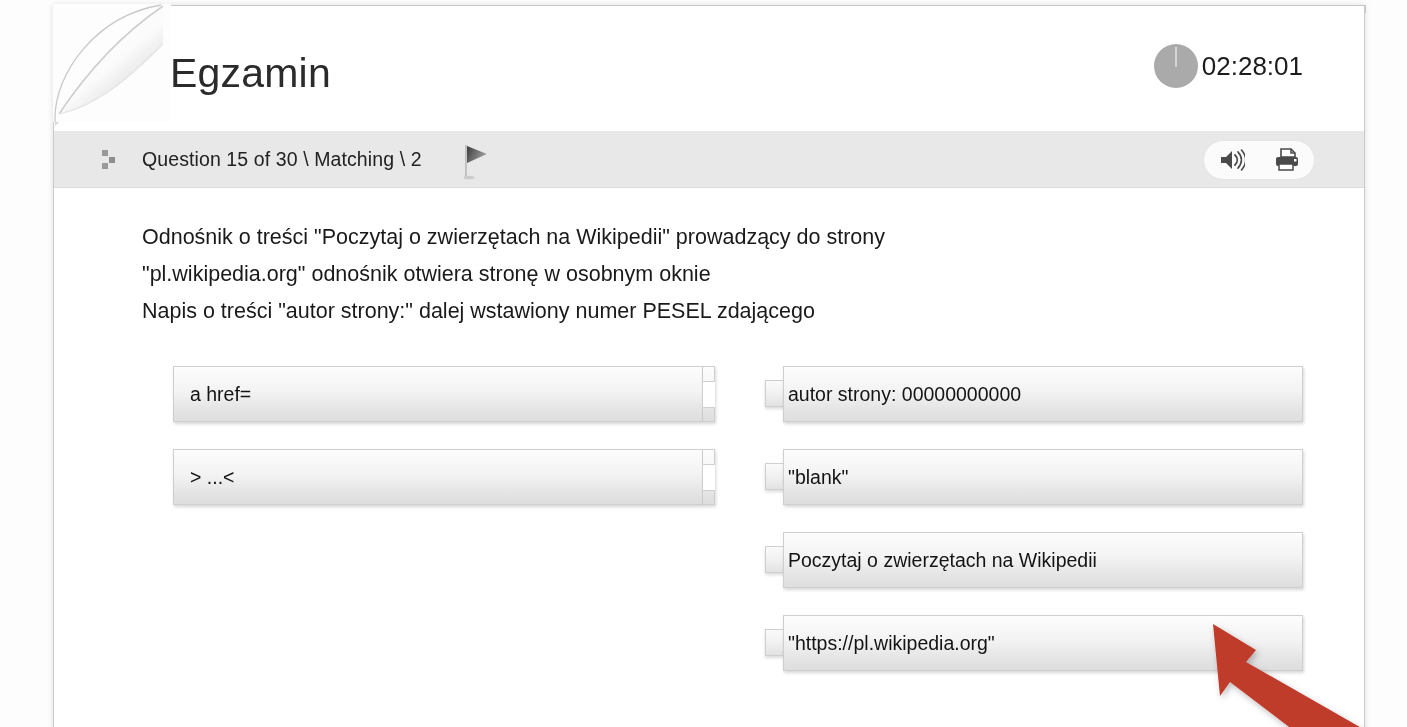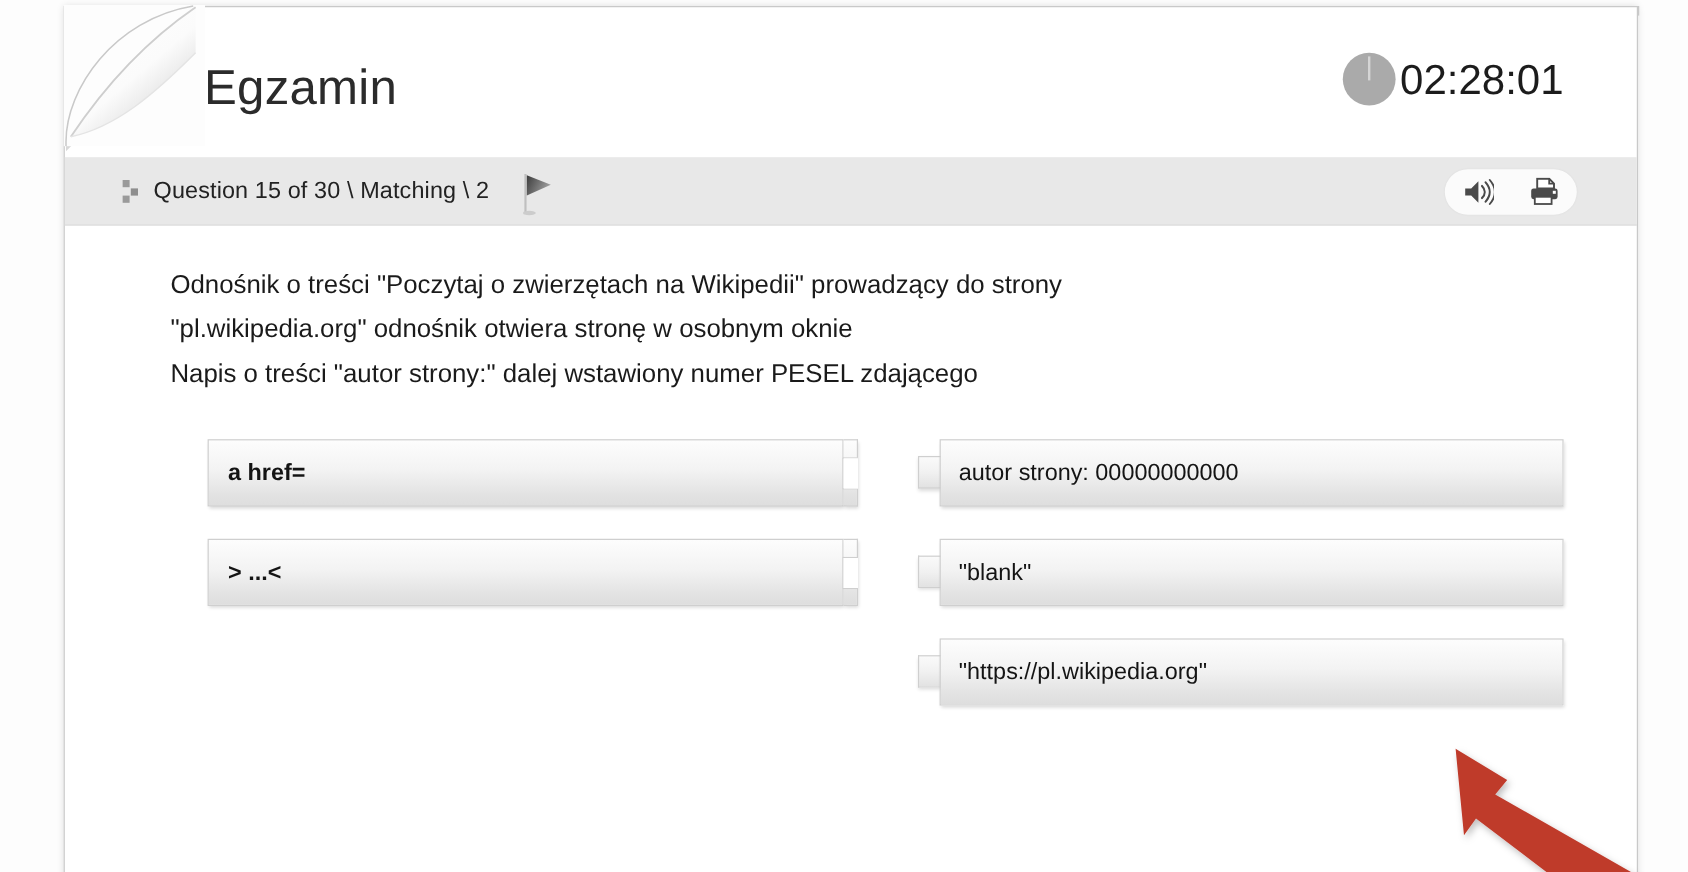--- a/index.html
+++ b/index.html
@@ -119,21 +119,21 @@
     content: "";
     position: absolute;
     left: 50%;
     top: 3px;
     width: 2px;
     height: 20px;
     margin-left: -1px;
     background: #d5d5d5;
   }
   .timer-text {
-    font-size: 35px;
+    font-size: 26px;
     color: #1c1c1c;
     letter-spacing: 0px;
     line-height: 1;
   }
 
   
   .qbar {
     position: absolute;
     left: 54px;
     top: 131px;
@@ -143,21 +143,21 @@
     border-bottom: 1px solid #dcdcdc;
     box-sizing: border-box;
   }
   .qbar-left {
     position: absolute;
     left: 48px;
     top: 0;
     height: 57px;
     display: flex;
     align-items: center;
-    gap: 8px;
+    gap: 22px;
   }
   .steps-icon { width: 18px; height: 20px; flex: none; }
   .qbar-text {
     font-size: 19.5px;
     color: #222222;
     white-space: nowrap;
     letter-spacing: 0.1px;
   }
   .flag-icon { width: 26px; height: 38px; flex: none; margin-left: 20px; margin-bottom: -4px;}
 
@@ -208,21 +208,20 @@
     font-size: 19.5px;
     color: #141414;
     box-shadow: 1px 2px 3px rgba(0,0,0,0.16);
     cursor: pointer;
   }
   
   .tile-left {
     left: 0;
     width: 530px;
     padding-left: 16px;
-    font-weight: bold;
   }
   .tile-left-outer {
     position: absolute;
     left: 530px;
     top: 0;
     width: 12px;
     height: 56px;
     background: linear-gradient(to bottom, #fdfdfd 0%, #f3f3f3 45%, #e2e2e2 85%, #dedede 100%);
     border: 1px solid #cfcfcf;
     border-left: none;
@@ -240,21 +239,21 @@
     border-right: none;
     box-sizing: border-box;
     border-top-left-radius: 1px;
     border-bottom-left-radius: 1px;
   }
 
   
   .tile-right {
     left: 18px;
     width: 520px;
-    padding-left: 15px;
+    padding-left: 4px;
   }
   .tab-piece {
     position: absolute;
     left: 0px;
     top: 14px;
     width: 20px;
     height: 27px;
     background: linear-gradient(to bottom, #fafafa 0%, #f1f1f1 50%, #e2e2e2 100%);
     border: 1px solid #cfcfcf;
     border-right: none;
@@ -404,20 +403,26 @@
       </div>
       <div class="tile-wrap">
         <div class="tab-piece"></div>
         <div class="tile tile-right">
             <span>"blank"</span>
           </div>
       </div>
       <div class="tile-wrap">
         <div class="tab-piece"></div>
         <div class="tile tile-right">
+            <span>Poczytaj o zwierzętach na Wikipedii</span>
+          </div>
+      </div>
+      <div class="tile-wrap">
+        <div class="tab-piece"></div>
+        <div class="tile tile-right">
             <span>"https://pl.wikipedia.org"</span>
           </div>
       </div>
     </div>
   </div>
 
   <div class="red-arrow">
     <svg width="220" height="120" viewBox="0 0 220 120">
       <defs>
         <filter id="ashadow" x="-30%" y="-30%" width="180%" height="180%">

